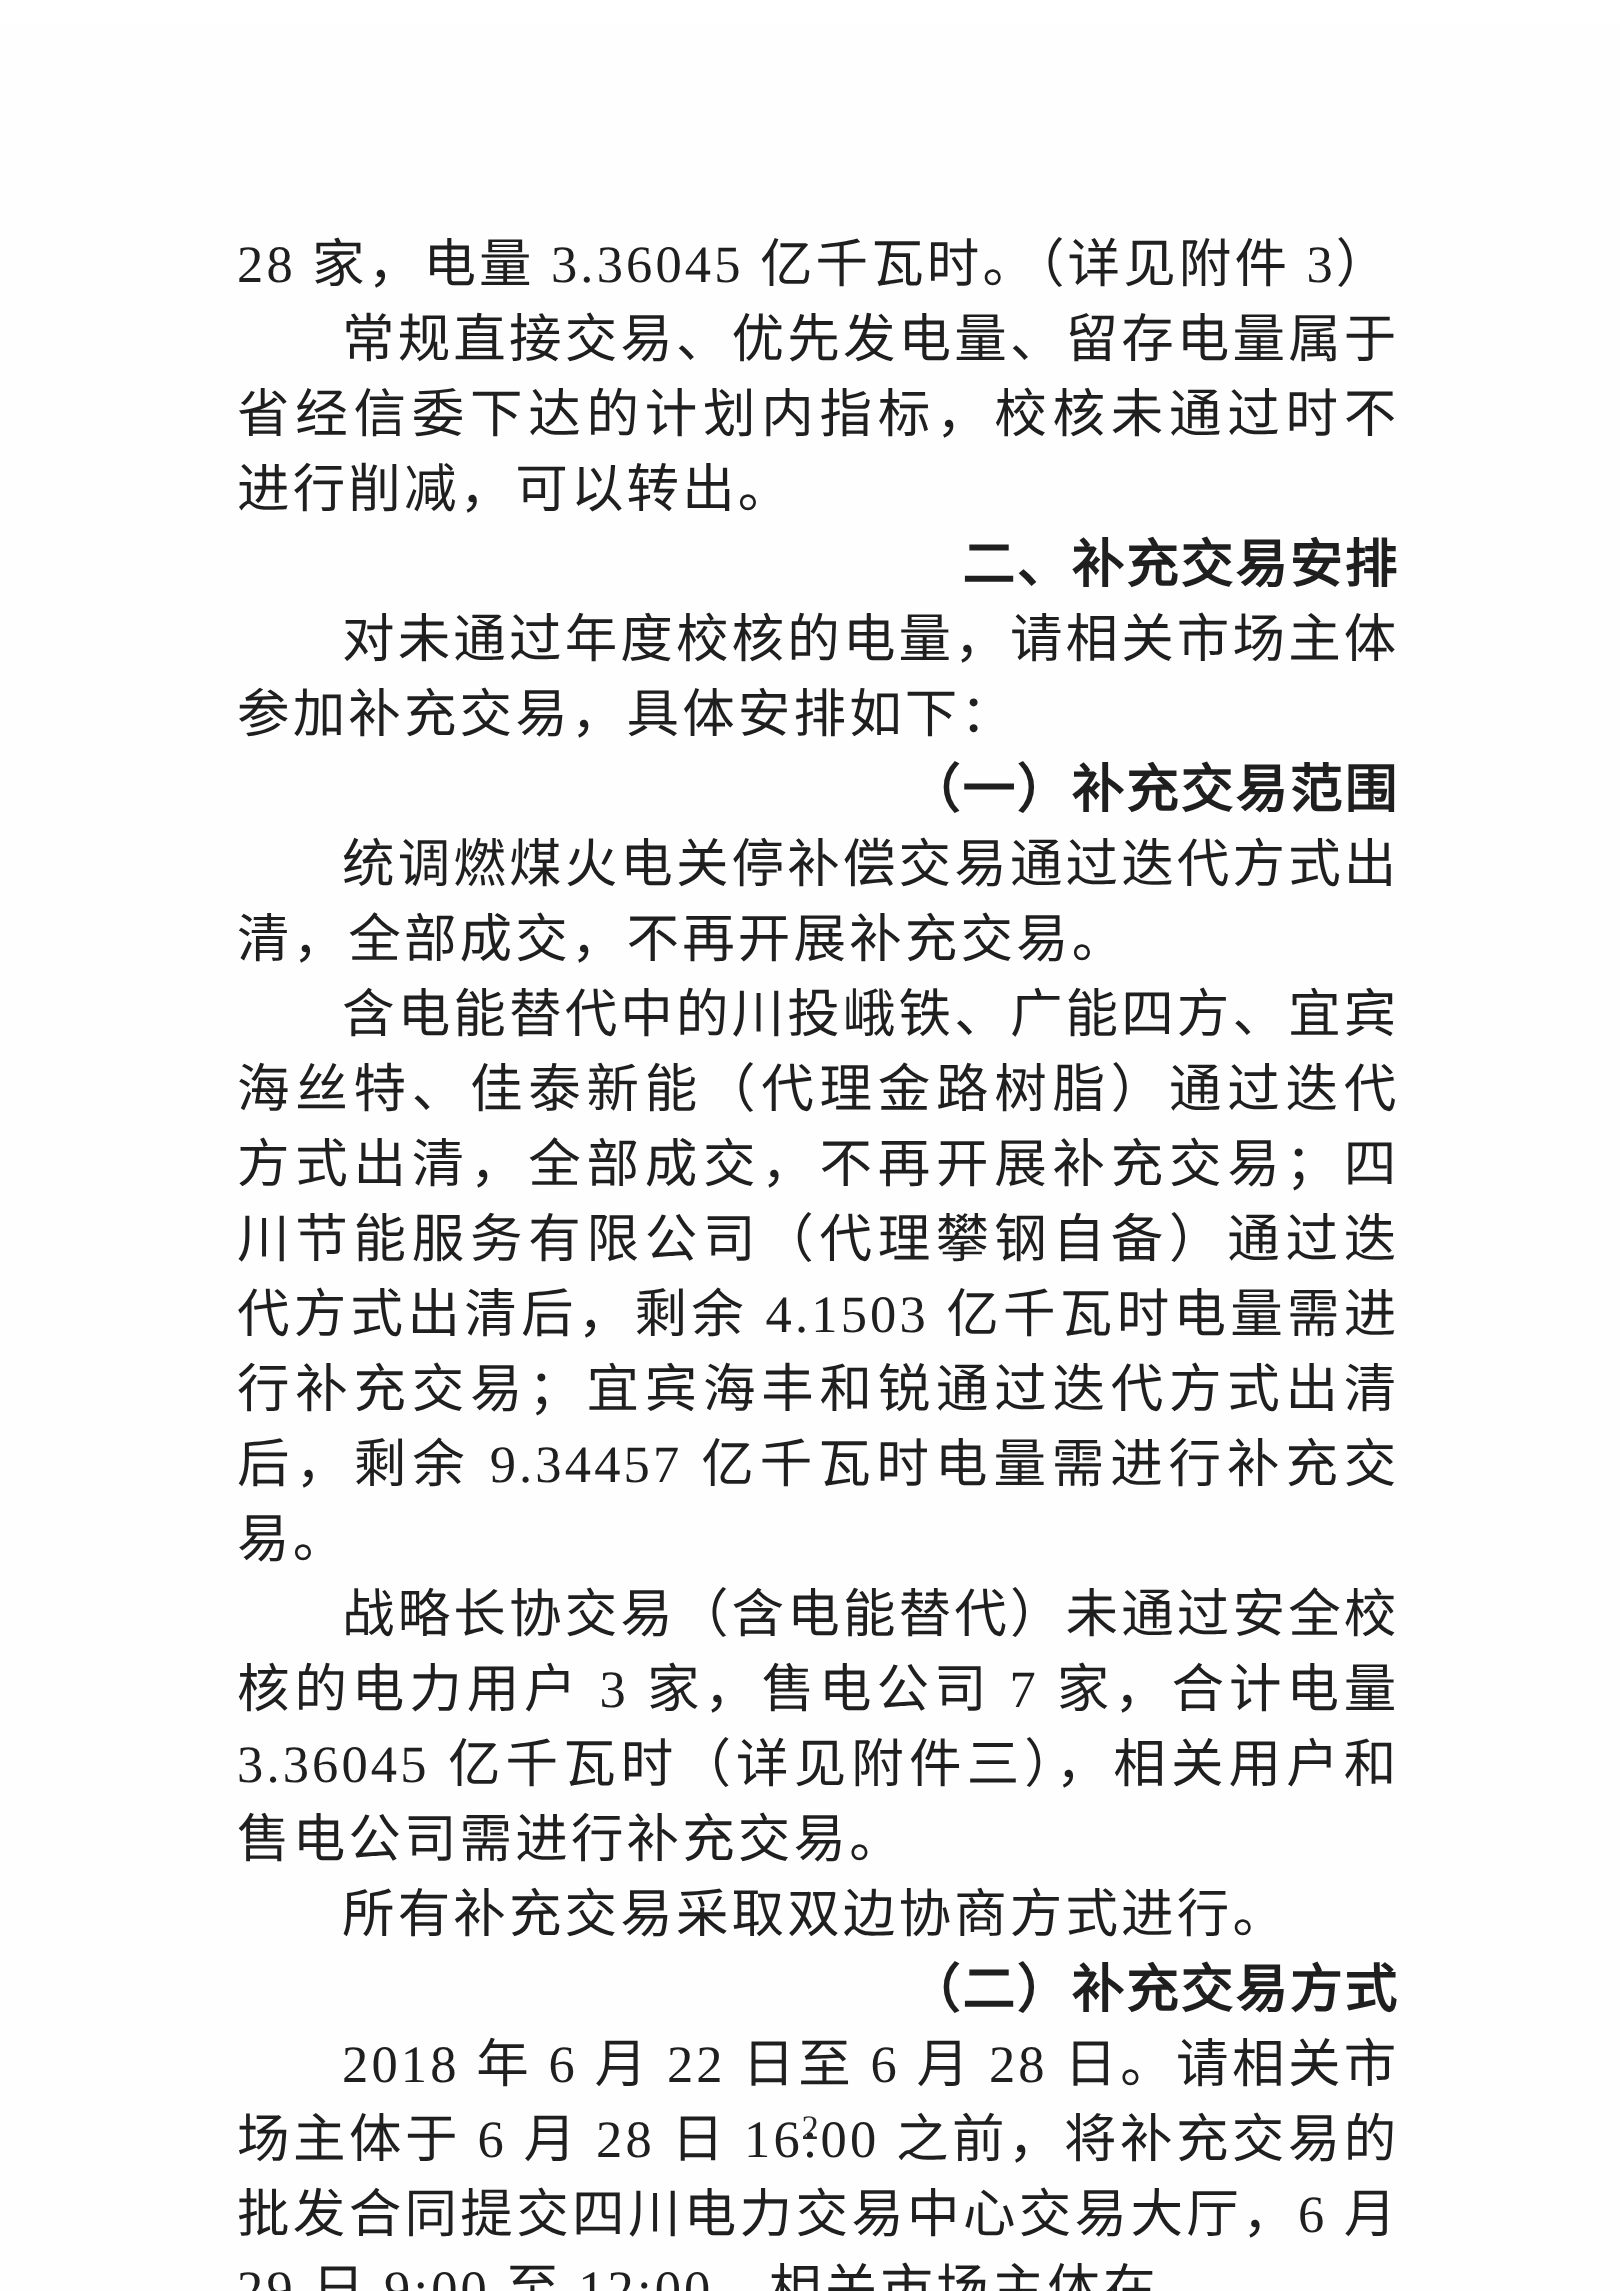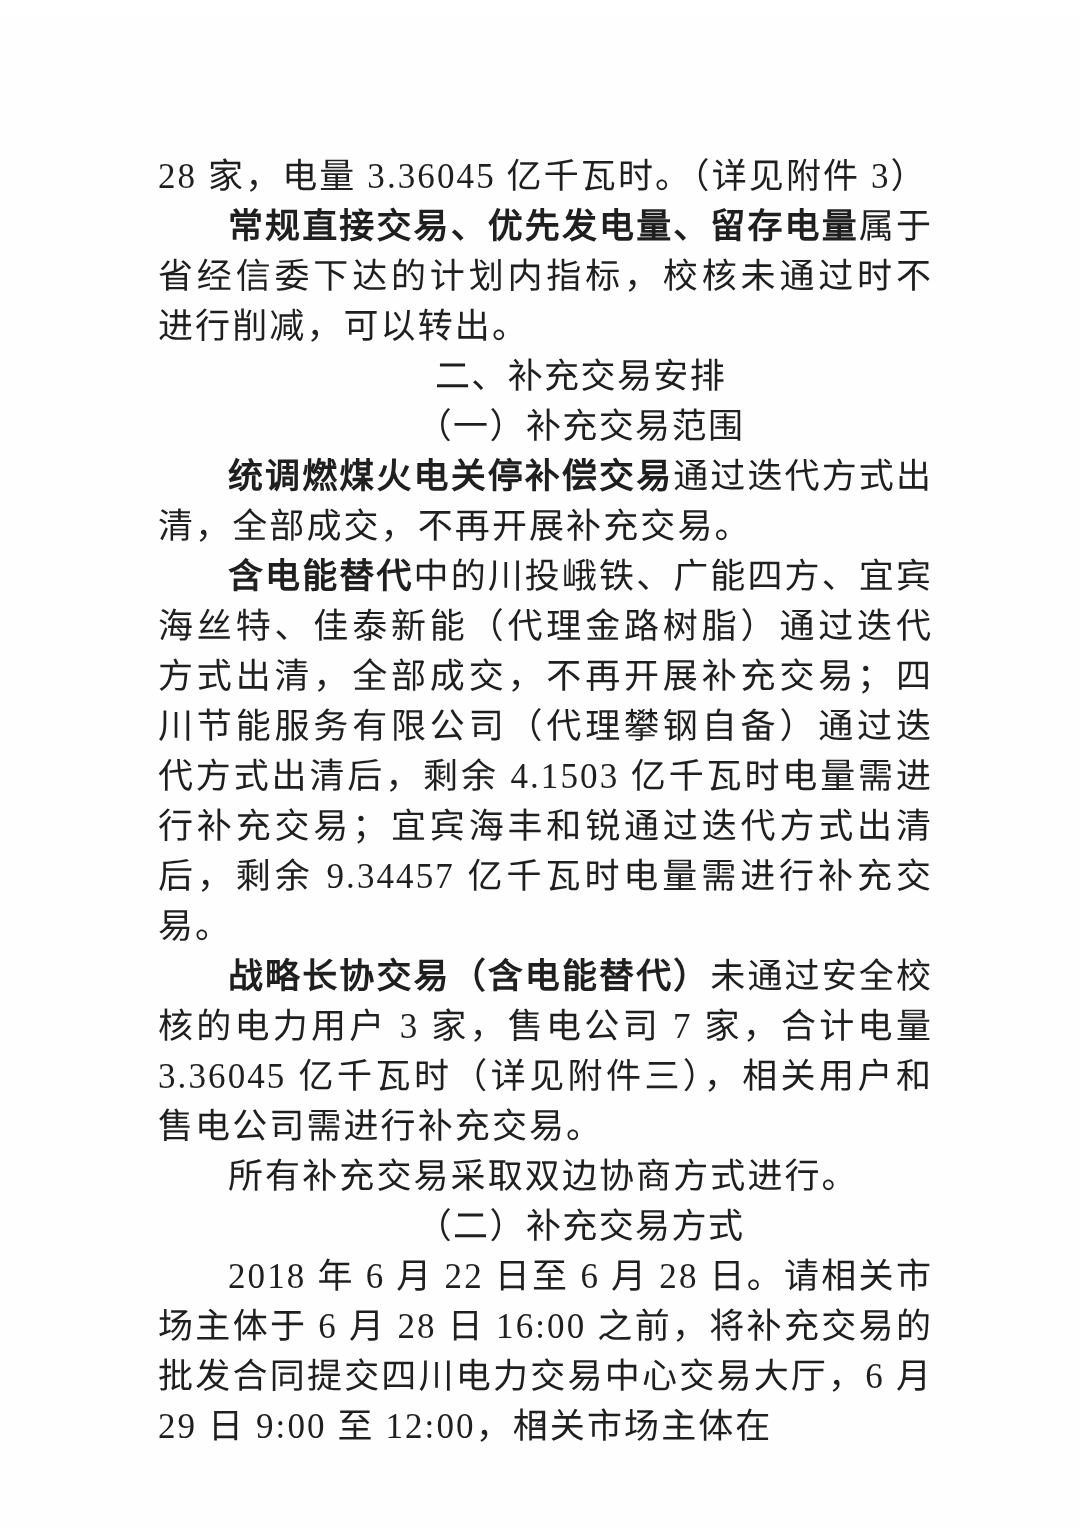--- a/index.html
+++ b/index.html
@@ -31,26 +31,26 @@
     letter-spacing: 0.06em;
     text-align: justify;
     text-justify: inter-character;
     text-indent: 2em;
     word-break: break-all;
   }
   .para.cont {
     text-indent: 0;
   }
   .para.head {
-    font-weight: normal;
-    text-align: center;
+    font-weight: bold;
+    text-align: right;
     letter-spacing: 0.04em;
   }
   .b-lead {
-    font-weight: bold;
+    font-weight: normal;
   }
   .page-footer {
     position: absolute;
     left: 0;
     top: 1388px;
     width: 100%;
     text-align: center;
     font-size: 23px;
     line-height: 30px;
     color: #2a2a2a;
@@ -68,20 +68,23 @@
     </p>
 
     <p class="para">
       <span class="b-lead">常规直接交易、优先发电量、留存电量</span><span>属于省经信委下达的计划内指标，校核未通过时不进行削减，可以转出。</span>
     </p>
 
     <p class="para head">
       <span>二、补充交易安排</span>
     </p>
 
+    <p class="para">
+      <span>对未通过年度校核的电量，请相关市场主体参加补充交易，具体安排如下：</span>
+    </p>
 
     <p class="para head">
       <span>（一）补充交易范围</span>
     </p>
 
     <p class="para">
       <span class="b-lead">统调燃煤火电关停补偿交易</span><span>通过迭代方式出清，全部成交，不再开展补充交易。</span>
     </p>
 
     <p class="para">

